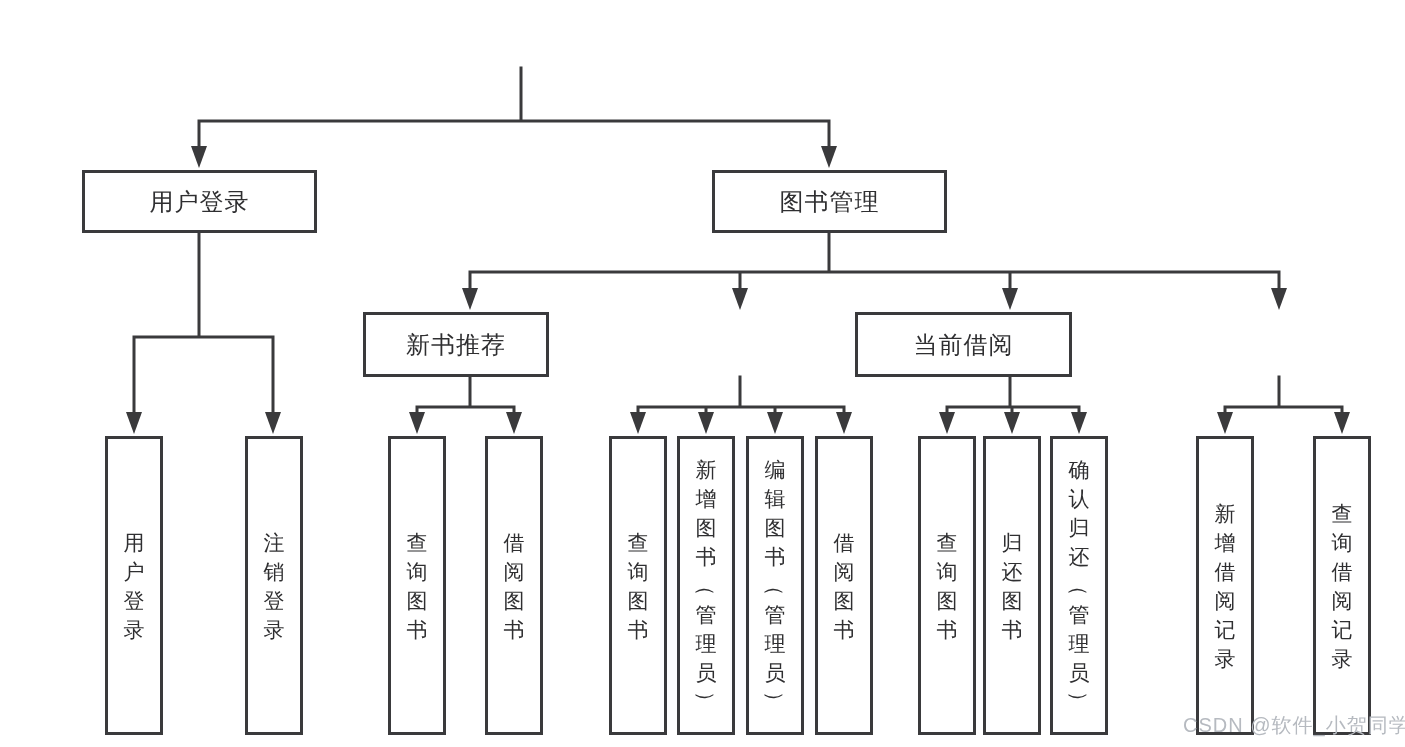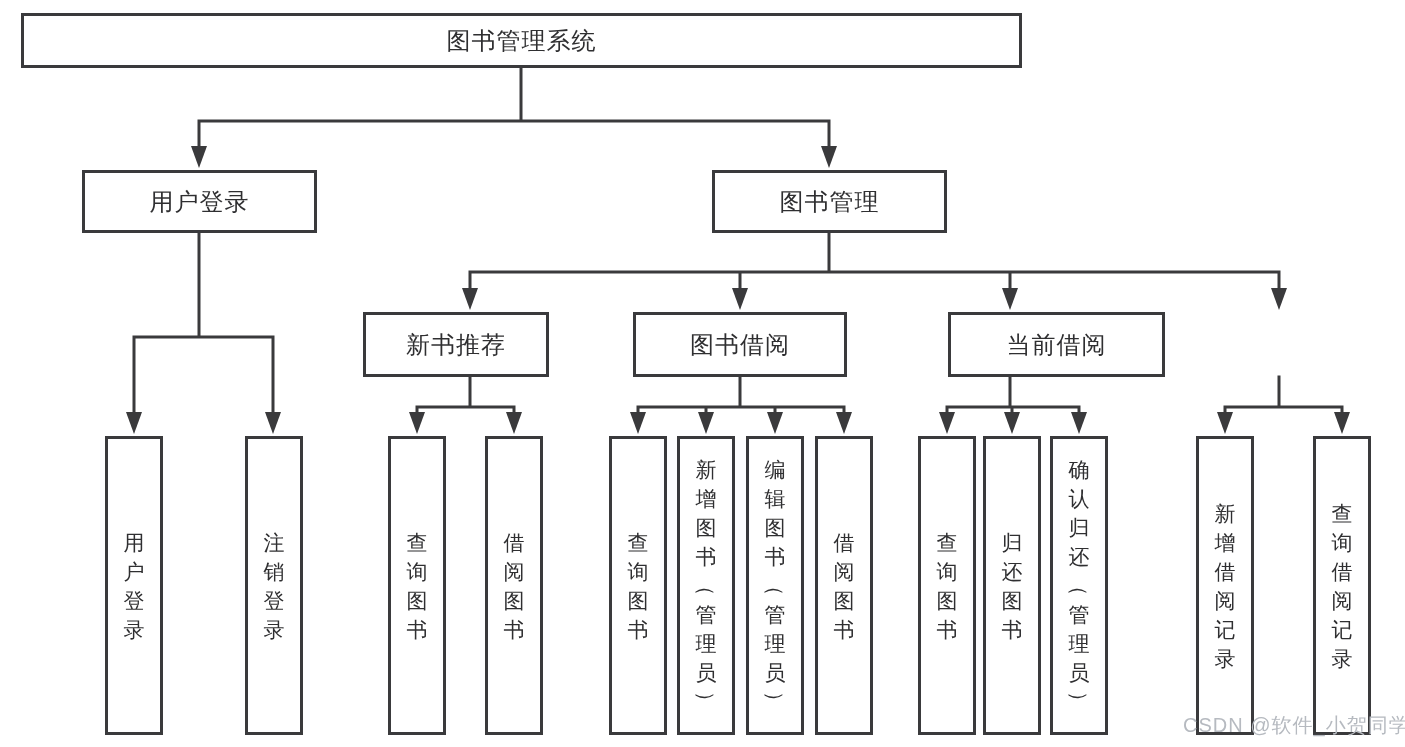--- a/index.html
+++ b/index.html
@@ -90,38 +90,32 @@
       <polygon class="ahead" points="1071,412 1087,412 1079,434"></polygon>
     </g>
 
     <g>
       <path class="cline" d="M1279 377 V407 M1225 407 H1342 M1225 407 V414 M1342 407 V414"></path>
       <polygon class="ahead" points="1217,412 1233,412 1225,434"></polygon>
       <polygon class="ahead" points="1334,412 1350,412 1342,434"></polygon>
     </g>
   </svg>
 
-  <div class="box" style="left:21px;top:13px;width:1001px;height:55px">
-    <span class="hlabel">图书管理系统</span>
-  </div>
 
   <div class="box" style="left:712px;top:170px;width:235px;height:63px">
     <span class="hlabel">图书管理</span>
   </div>
   <div class="box" style="left:82px;top:170px;width:235px;height:63px">
     <span class="hlabel">用户登录</span>
   </div>
 
   <div class="box" style="left:363px;top:312px;width:186px;height:65px">
     <span class="hlabel">新书推荐</span>
   </div>
-  <div class="box" style="left:633px;top:312px;width:214px;height:65px">
-    <span class="hlabel">图书借阅</span>
-  </div>
-  <div class="box" style="left:948px;top:312px;width:217px;height:65px">
+  <div class="box" style="left:855px;top:312px;width:217px;height:65px">
     <span class="hlabel">当前借阅</span>
   </div>
 
   <div class="box leaf" style="left:105px">
     <span class="vtext">
         <span class="vchar">用</span>
         <span class="vchar">户</span>
         <span class="vchar">登</span>
         <span class="vchar">录</span>
       </span>

